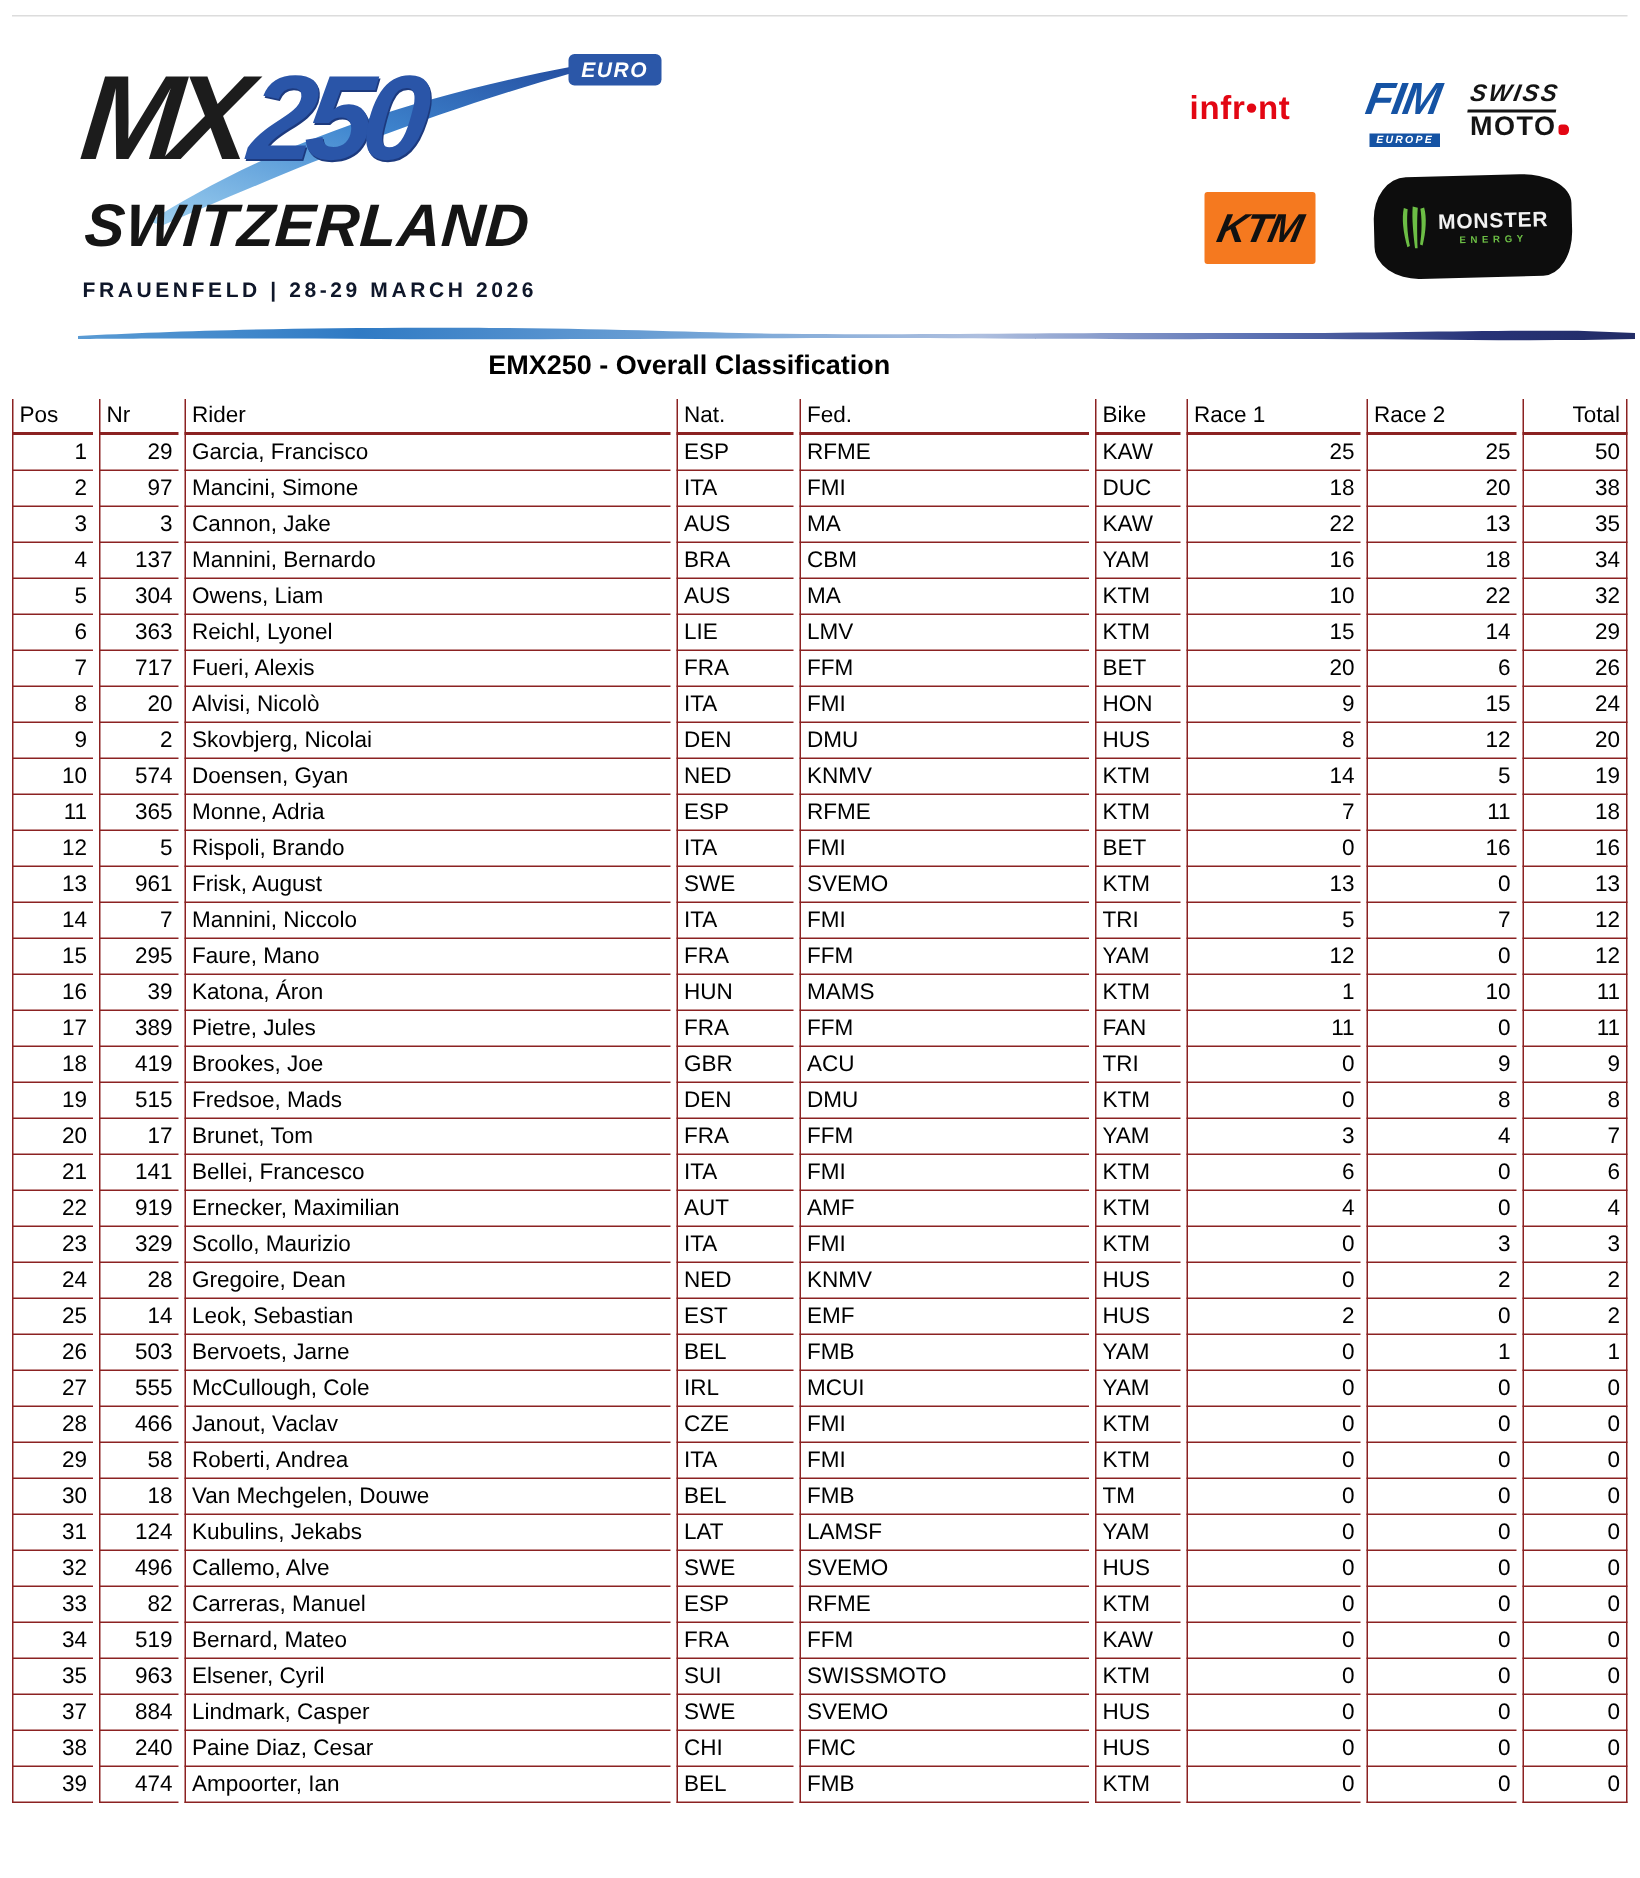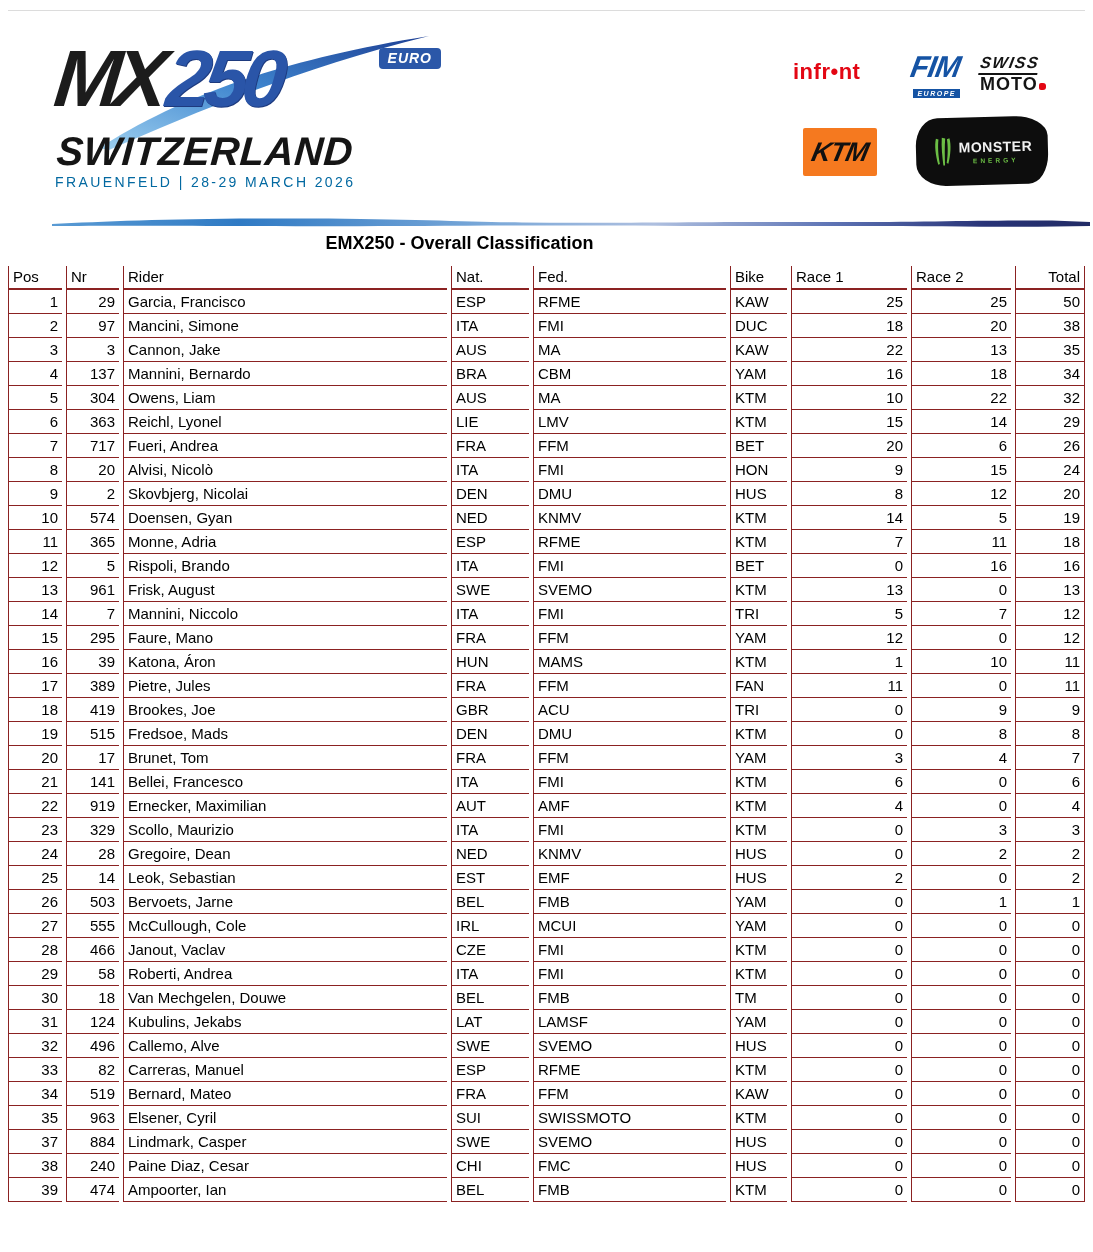--- a/index.html
+++ b/index.html
@@ -16,29 +16,29 @@
   .logo-mx, .logo-250 {
     display:inline-block; font-size:80px; line-height:90px; font-weight:900;
     font-style:italic; letter-spacing:-7px; transform:skewX(-6deg);
   }
   .logo-mx { color:#1c1c1c; }
   .logo-250 { color:#2a55a8; margin-left:6px;
     text-shadow:1px 1px 0 #1d3a7e; }
   .euro-badge {
     position:absolute; right:4px; top:2px; background:#2b57a8; color:#ffffff;
     font-style:italic; font-weight:700; font-size:14px; letter-spacing:1px;
-    padding:2px 9px 3px 9px; border-radius:4px;margin-top:12px;
+    padding:2px 9px 3px 9px; border-radius:4px;
   }
   .switzerland {
     font-size:40px; font-weight:900; font-style:italic; color:#151515;
     letter-spacing:0.5px; transform:skewX(-4deg); transform-origin:left bottom;
     margin-top:3px; white-space:nowrap;
   }
   .venue-line {
-    font-size:14px; font-weight:400; color:#0369a1;
+    margin-top:11px; font-size:14px; font-weight:700; color:#0f172a;
     letter-spacing:2.4px; white-space:nowrap;
   }
 
   
   .sp-infront {
     position:absolute; left:793px; top:59px; color:#e30613; font-weight:800;
     font-size:22px; letter-spacing:0.5px;
   }
   .sp-fim { position:absolute; left:890px; top:52px; width:70px; text-align:right; }
   .sp-fim .fim {
@@ -261,21 +261,21 @@
         <td>LIE</td>
         <td>LMV</td>
         <td>KTM</td>
         <td>15</td>
         <td>14</td>
         <td>29</td>
       </tr>
       <tr>
         <td>7</td>
         <td>717</td>
-        <td>Fueri, Andrea</td>
+        <td>Fueri, Alexis</td>
         <td>FRA</td>
         <td>FFM</td>
         <td>BET</td>
         <td>20</td>
         <td>6</td>
         <td>26</td>
       </tr>
       <tr>
         <td>8</td>
         <td>20</td>

